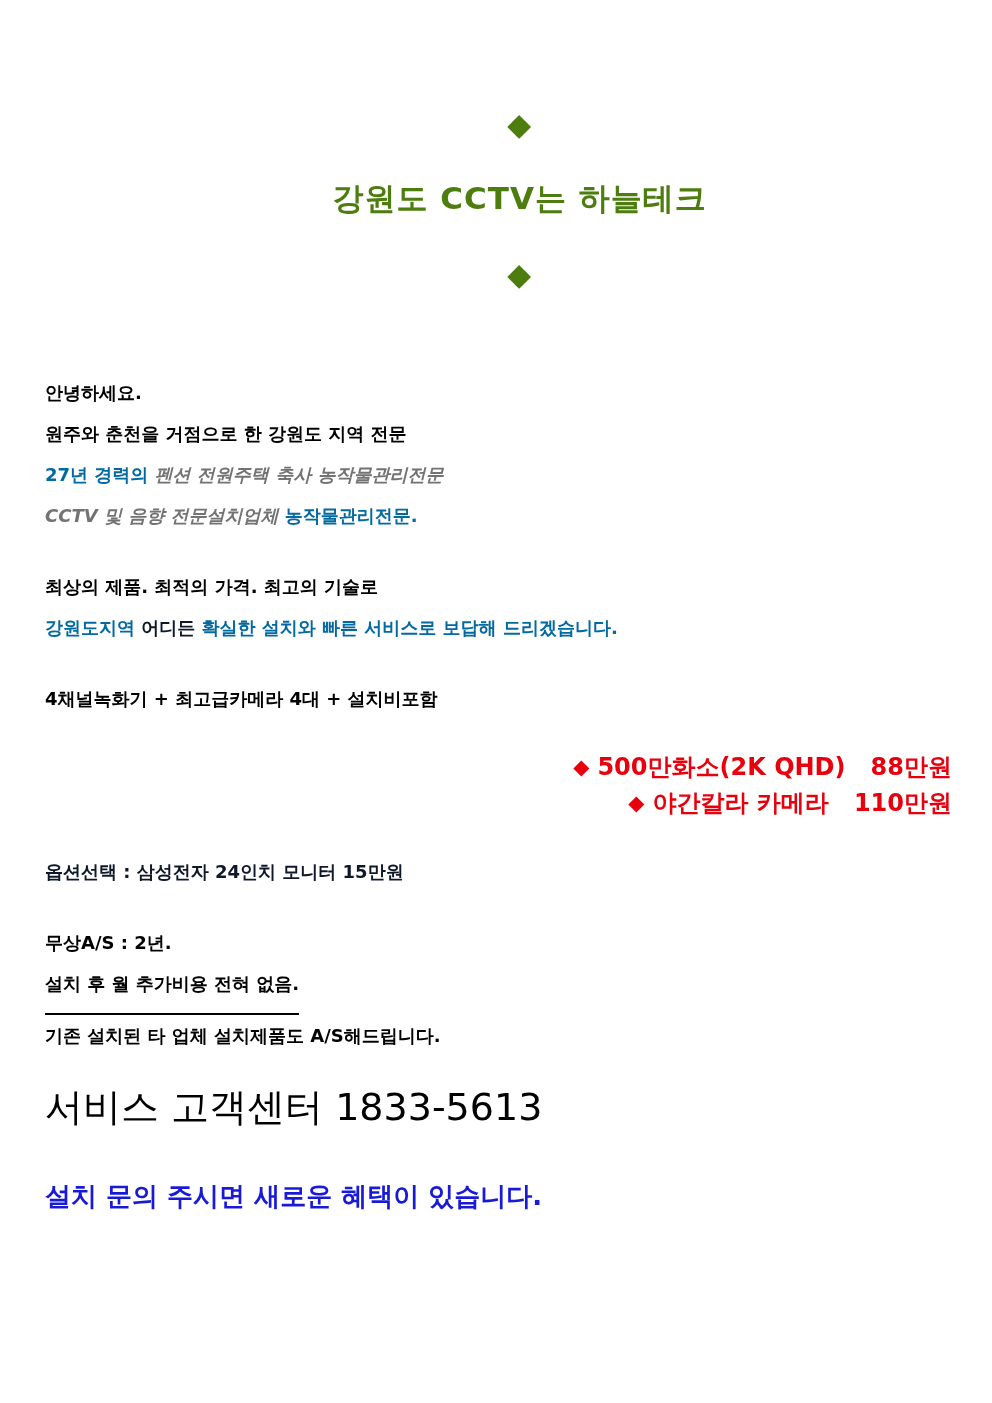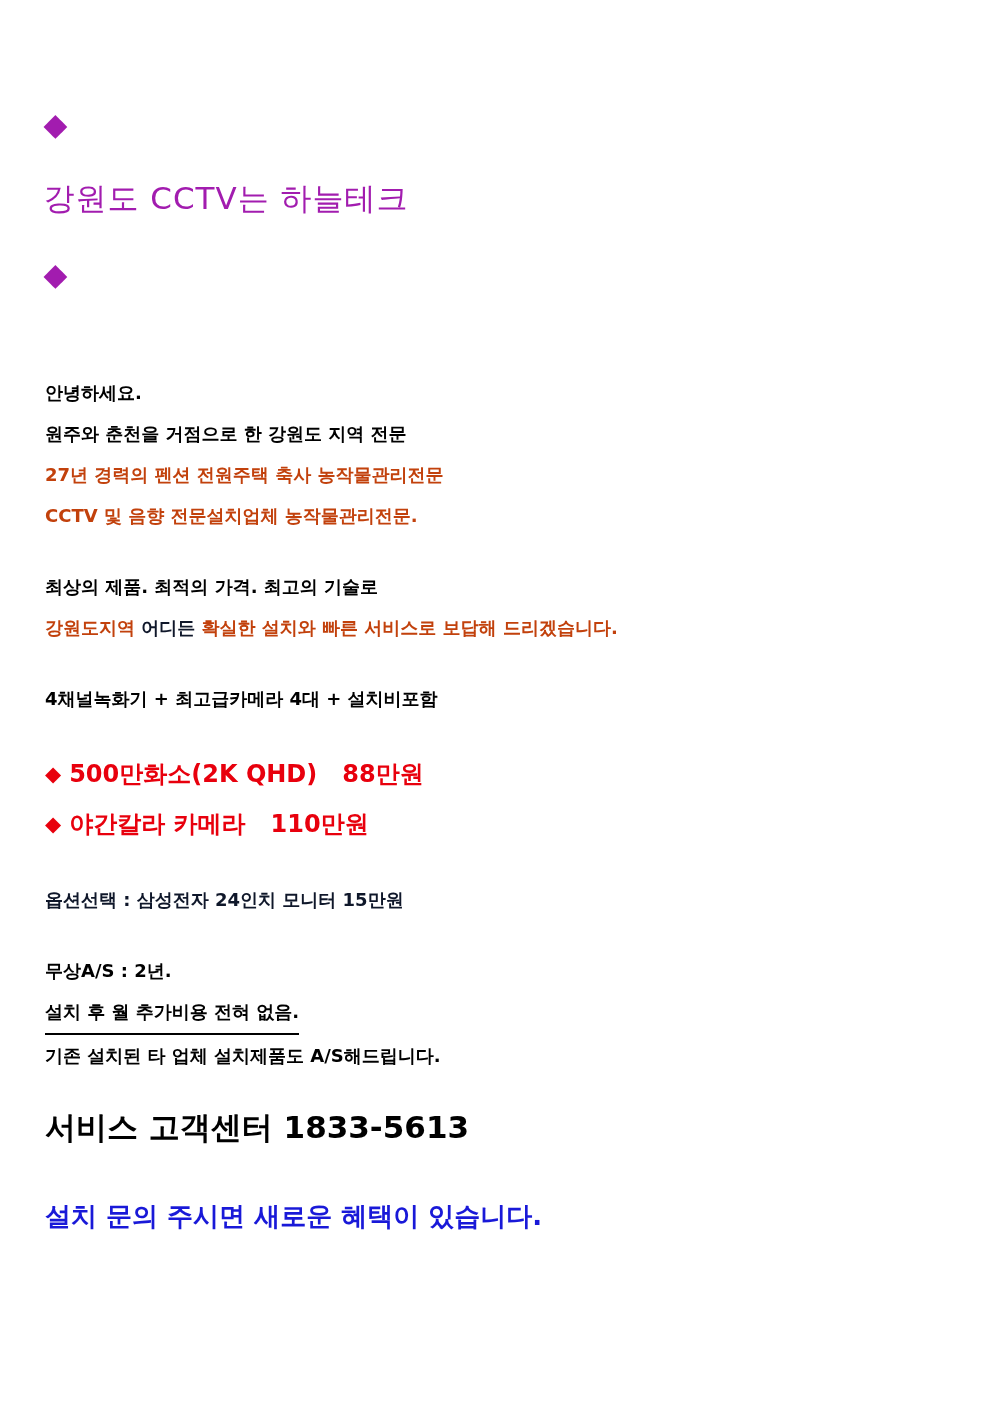--- a/index.html
+++ b/index.html
@@ -15,64 +15,66 @@
     position: relative;
     overflow: hidden;
   }
   .page {
     width: 992px;
     height: 1403px;
     position: relative;
     box-sizing: border-box;
   }
   .title {
+    text-align: center;
     font-size: 31px;
-    font-weight: normal;
+    font-weight: bold;
     letter-spacing: 1px;
     margin-top: 70px;
-    color: #a21caf;
+    color: #4d7c0f;
     white-space: pre;
   }
   .body-block {
     margin-left: 45px;
     margin-right: 40px;
   }
   .line {
     font-size: 18px;
     font-weight: bold;
     line-height: 41px;
     white-space: pre-wrap;
     color: #000;
   }
   .gap-sm { height: 22px; }
   .gap-md { height: 30px; }
   .gap-lg { height: 44px; }
-  .red { color: #c2410c; }
+  .red { color: #737373; font-style: italic; }
   .blue { color: #0f172a; }
-  .black { color: #c2410c; }
+  .black { color: #0369a1; }
   .bullet-line {
     font-size: 24px;
     font-weight: bold;
     color: #e8000d;
-    line-height: 50px;
+    line-height: 36px;
     white-space: pre;
+    text-align: right;
   }
   .diamond {
     font-size: 21px;
     vertical-align: 1px;
     margin-right: 8px;
   }
   .underline-line {
     display: inline-block;
     border-bottom: 2px solid #000;
-    padding-bottom: 1px;
+    padding-bottom: 9px;
   }
   .phone-line {
-    font-size: 31px;
-    font-weight: bold;
+    font-size: 38px;
+    font-weight: normal;
     line-height: 58px;
     color: #000;
     white-space: pre;
   }
   .phone-line.indent {
     padding-left: 212px;
   }
   .footer-line {
     font-size: 26px;
     font-weight: bold;

